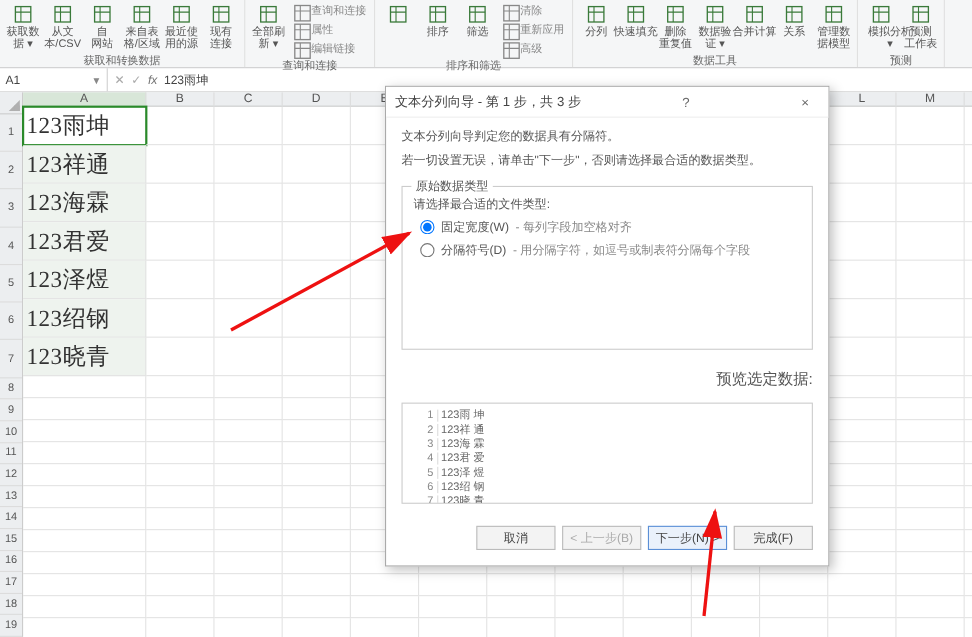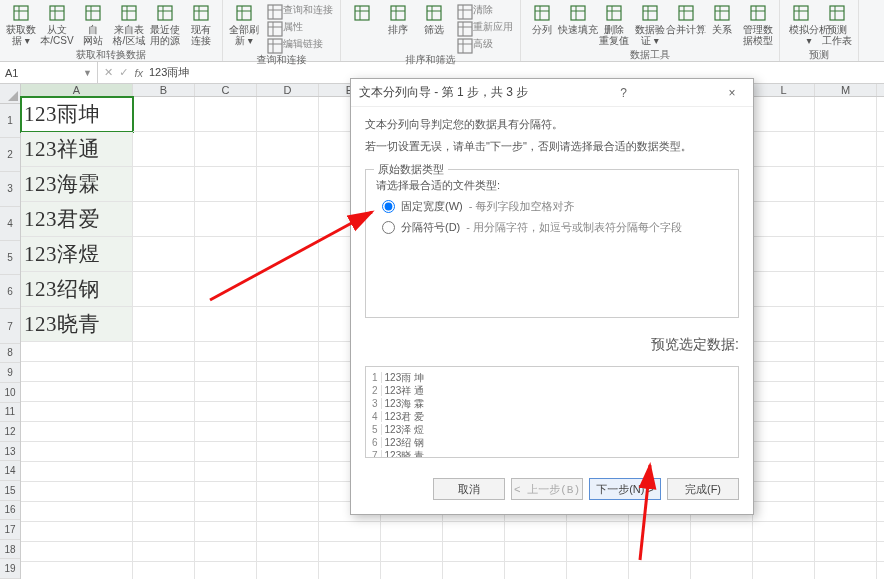--- a/index.html
+++ b/index.html
@@ -50,26 +50,26 @@
 .dlg-title { display:flex; align-items:center; height:28px; padding:0 8px; font-size:12px; background:#fff; border-bottom:1px solid #eee; }
 .dlg-tbtn { margin-left:auto; width:26px; text-align:center; color:#666; font-size:12px; cursor:pointer; }
 .dlg-body { padding:10px 14px; font-size:11px; color:#555; }
 .dlg-p { margin-bottom:8px; line-height:14px; }
 .gbox { border:1px solid #ccc; padding:8px 10px 12px; margin-top:16px; position:relative; }
 .gbox-title { position:absolute; top:-8px; left:8px; background:#fff; padding:0 4px; font-size:11px; color:#555; }
 .radioline { display:flex; align-items:center; gap:6px; margin:6px 0 4px 6px; font-size:11px; }
 .radioline input { margin:0; }
 .rdesc { color:#888; }
 .previewlbl { margin-top:18px; margin-bottom:4px; font-size:14px; color:#555;text-align:right; }
-.previewbox { border:1px solid #ccc; height:92px; padding:4px 6px; font-size:10px; color:#666; overflow:auto; font-family:"SimSun",monospace; line-height:13px;margin-top:12px; }
+.previewbox { border:1px solid #ccc; height:92px; padding:4px 22px; font-size:10px; color:#666; overflow:auto; font-family:"SimSun",monospace; line-height:13px;margin-top:12px; }
 .pline { white-space:pre; }
 .pnum { color:#888; border-right:1px solid #ddd; padding-right:3px; margin-right:3px; }
 .dlg-ftr { display:flex; justify-content:flex-end; gap:6px; padding:10px 14px 14px; }
 .btn { min-width:72px; height:22px; border:1px solid #bbb; background:#f3f3f3; font-size:11px; color:#444; cursor:pointer; }
-.btn:disabled { color:#aaa;font-family:Liberation Mono, monospace; }
+.btn:disabled { color:#aaa; }
 .btn.primary { border-color:#5b8fd6; background:#eaf1fb; }
 
 
 .arrow { position:absolute; pointer-events:none; }
 .aline { stroke:#e11; stroke-width:3; fill:none; }
 .ahead { fill:#e11; }
 </style>
 </head>
 <body>
 

